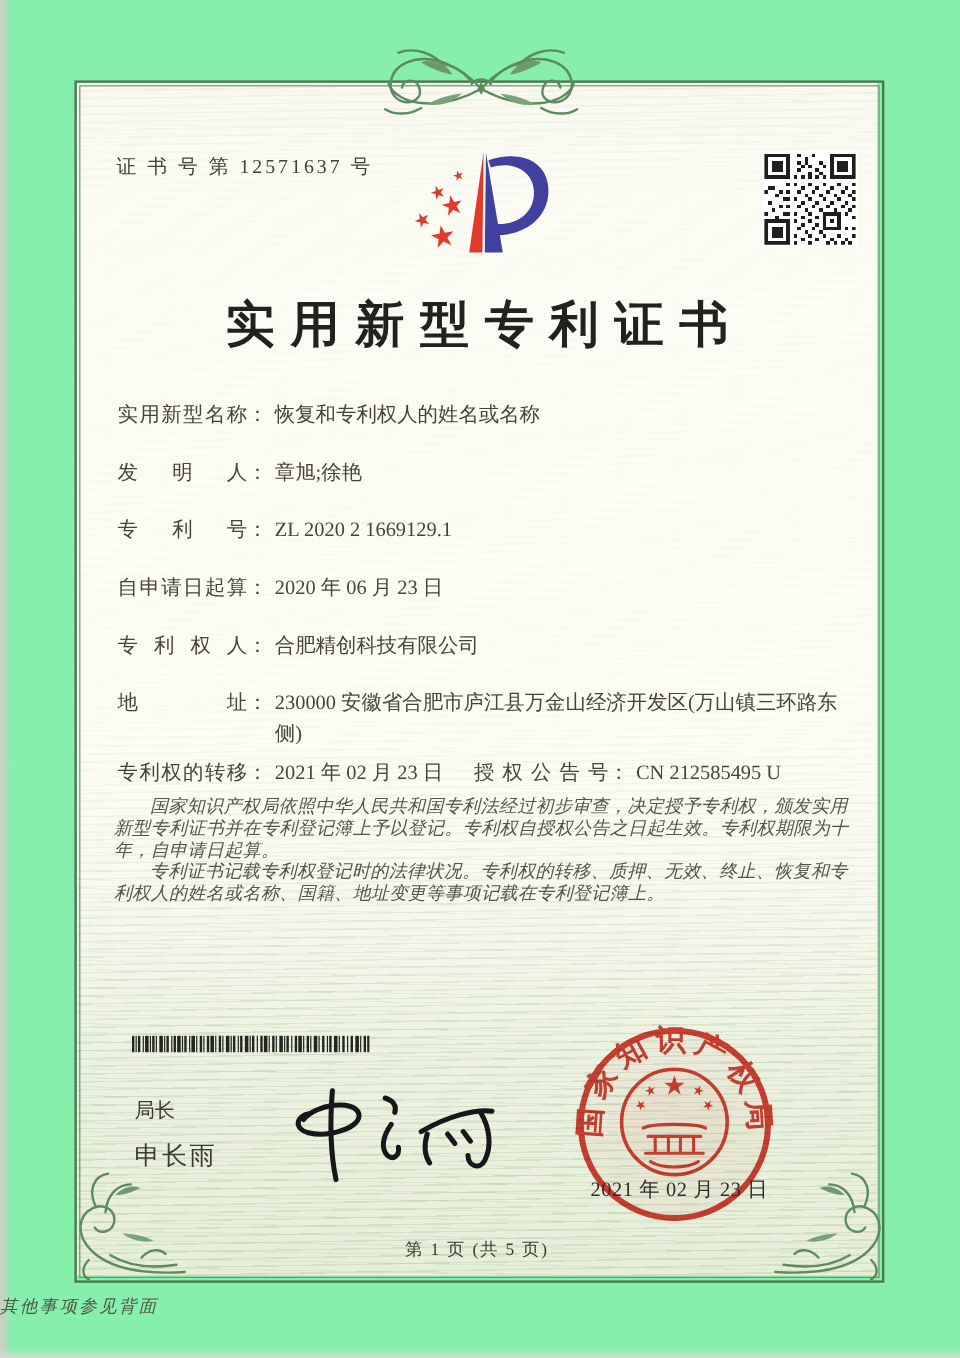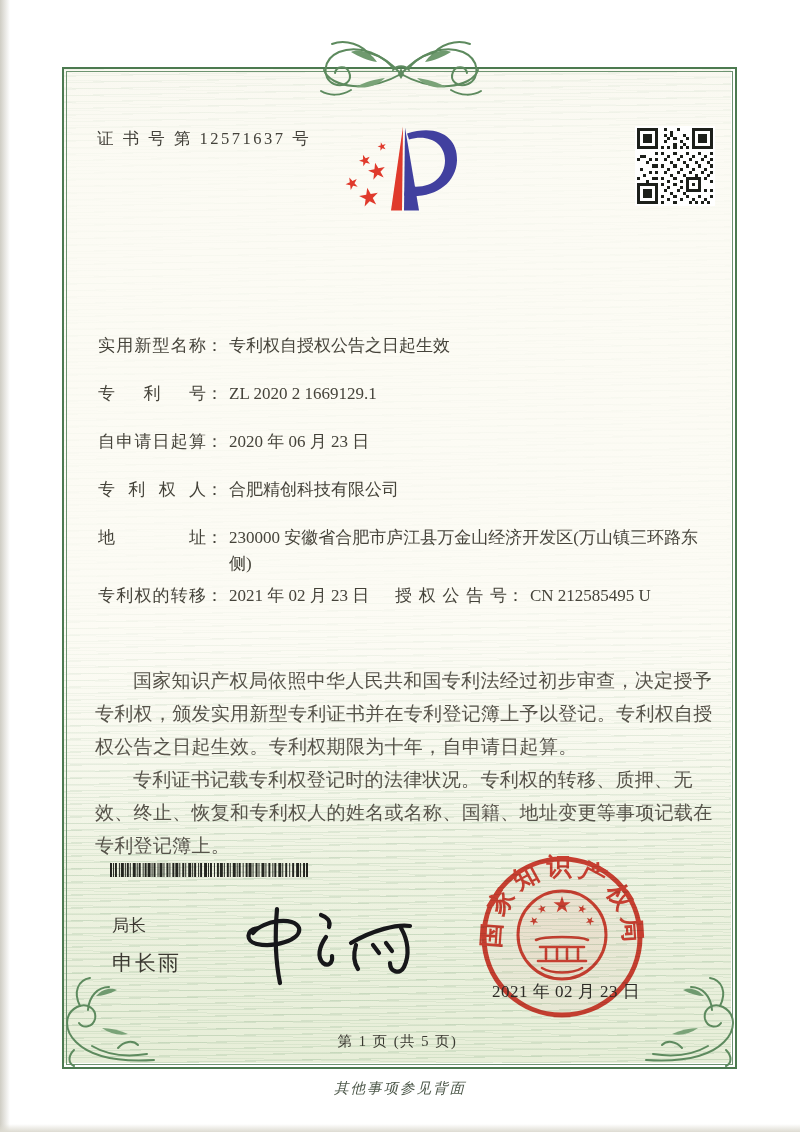--- a/index.html
+++ b/index.html
@@ -1,18 +1,18 @@
 <!DOCTYPE html>
 <html><head>
 <meta charset="utf-8">
 <style>
   html,body{margin:0;padding:0;background:#e9e7de;}
   .page{
     position:relative;width:800px;height:1132px;margin:0 auto;
-    background:#ffffff;overflow:hidden;
+    background:#86efac;overflow:hidden;
     font-family:"Liberation Serif","DejaVu Serif",serif;
     color:#3a382f;
   }
   .scan-edge{position:absolute;left:0;top:0;width:10px;height:100%;
     background:linear-gradient(90deg,#cfcdc4,rgba(251,250,242,0)) ;}
   .scan-edge-bottom{position:absolute;left:0;bottom:0;width:100%;height:8px;
     background:linear-gradient(0deg,#dddbd1,rgba(251,250,242,0));}
 
   
   .frame{position:absolute;left:62px;top:67px;width:671px;height:998px;
@@ -47,37 +47,37 @@
   .frow{margin-bottom:22px;white-space:nowrap;}
   .frow.addr{white-space:normal;}
   .frow.last{margin-top:-16px;}
   .flabel{display:inline-block;width:108px;text-align:justify;text-align-last:justify;vertical-align:top;}
   .flabel.w2{width:112px;}
   .fcolon{display:inline-block;vertical-align:top;}
   .fvalue{display:inline-block;margin-left:6px;vertical-align:top;}
   .fvalue.wide{width:482px;}
   .fvalue.fixed{width:166px;}
 
-  .paras{position:absolute;left:95px;top:664px;width:622px;font-size:19px;
-    line-height:33px;color:#56534a;letter-spacing:0.3px;}
+  .paras{position:absolute;left:95px;top:664px;width:622px;font-size:15px;
+    line-height:18px;color:#56534a;font-style:italic;letter-spacing:0.3px;}
   .paras p{margin:0;text-indent:2em;}
 
   .barcode{position:absolute;left:110px;top:863px;width:198px;height:14px;}
   .sig-title{position:absolute;left:112px;top:914px;font-size:17px;color:#3c3a32;text-align:right;}
   .sig-name{position:absolute;left:112px;top:949px;font-size:21px;letter-spacing:2px;color:#3c3a32;}
   .signature{position:absolute;left:233px;top:903px;width:182px;height:88px;}
 
   .seal{position:absolute;left:478px;top:853px;width:168px;height:168px;
     opacity:0.95;mix-blend-mode:multiply;}
   .seal-date{position:absolute;left:492px;top:980px;font-size:17px;
     letter-spacing:0.5px;color:#2c2b26;}
 
   .page-info{position:absolute;left:62px;top:1032px;width:671px;text-align:center;
     font-size:14.5px;letter-spacing:1.5px;color:#3a3931;}
-  .back-note{position:absolute;left:0;top:1079px;width:800px;text-align:center;
+  .back-note{position:absolute;left:0;top:1079px;width:800px;text-align:left;
     font-size:14.5px;letter-spacing:2px;color:#4d584a;font-style:italic;}
 </style>
 </head>
 <body>
 
 <div class="page">
 
   <div class="guilloche"></div>
   <div class="guilloche-fade"></div>
   <div class="frame"></div>
@@ -180,24 +180,28 @@
                M8,18h1v1h-1z M10,19h1v1h-1z M12,18h1v1h-1z M14,19h1v1h-1z
                M9,20h1v1h-1z M11,21h1v1h-1z M13,20h1v1h-1z M15,21h1v1h-1z
                M8,22h1v1h-1z M10,23h1v1h-1z M12,22h1v1h-1z M14,23h1v1h-1z
                M16,22h1v1h-1z M18,23h1v1h-1z M20,22h1v1h-1z M22,23h1v1h-1z M24,22h1v1h-1z
                M22,16h1v1h-1z M24,17h1v1h-1z M22,20h1v1h-1z M24,20h1v1h-1z
                M17,24h1v1h-1z M19,24h1v1h-1z M21,24h1v1h-1z M23,24h1v1h-1z
                M24,10h1v1h-1z M24,14h1v1h-1z M8,24h1v1h-1z M12,24h1v1h-1z"></path>
     </g>
   </svg>
 
+  <div class="title">实用新型专利证书</div>
 
   <div class="fields">
     <div class="frow">
-      <span class="flabel">实用新型名称</span><span class="fcolon">：</span><span class="fvalue">专利权自授权公告之日起生效</span>
+      <span class="flabel">实用新型名称</span><span class="fcolon">：</span><span class="fvalue">恢复和专利权人的姓名或名称</span>
+    </div>
+    <div class="frow">
+      <span class="flabel">发明人</span><span class="fcolon">：</span><span class="fvalue">章旭;徐艳</span>
     </div>
     <div class="frow">
       <span class="flabel">专利号</span><span class="fcolon">：</span><span class="fvalue">ZL 2020 2 1669129.1</span>
     </div>
     <div class="frow">
       <span class="flabel">自申请日起算</span><span class="fcolon">：</span><span class="fvalue">2020 年 06 月 23 日</span>
     </div>
     <div class="frow">
       <span class="flabel">专利权人</span><span class="fcolon">：</span><span class="fvalue">合肥精创科技有限公司</span>
     </div>

